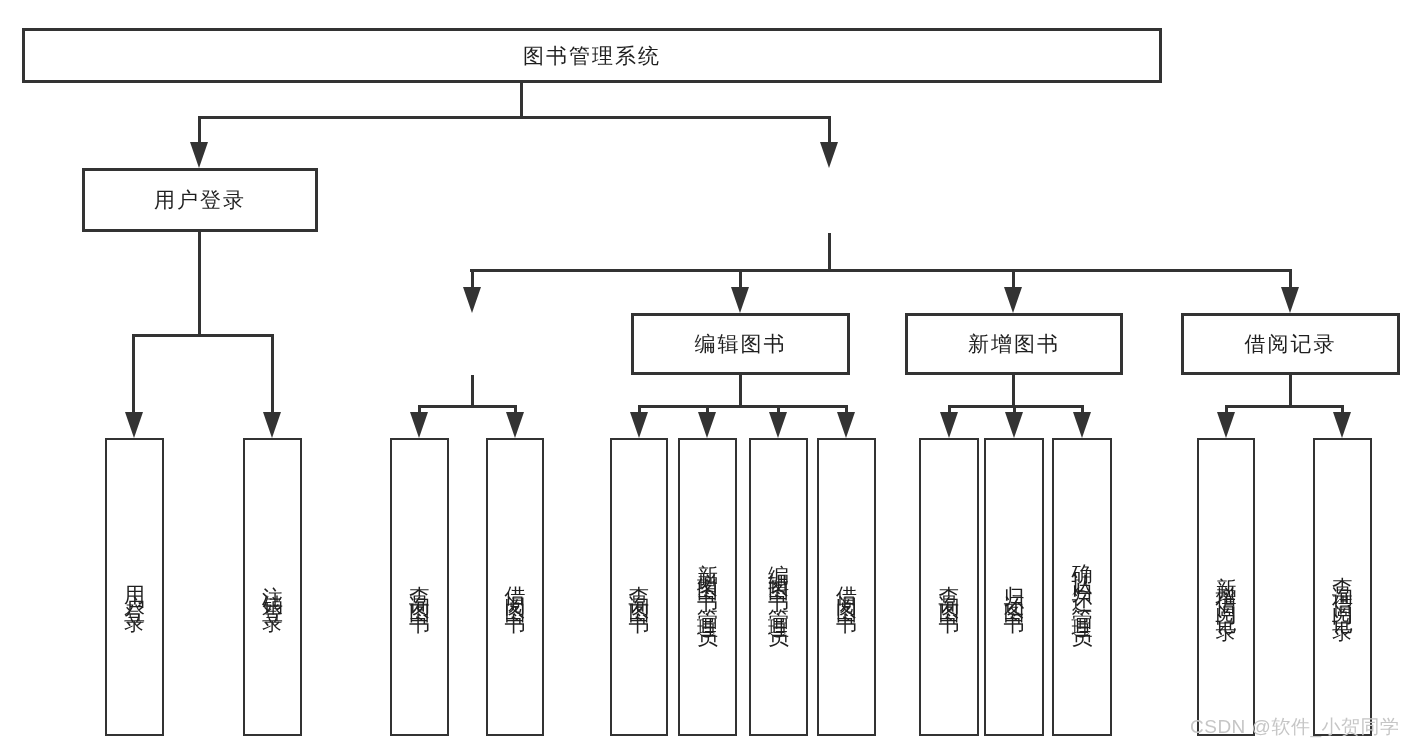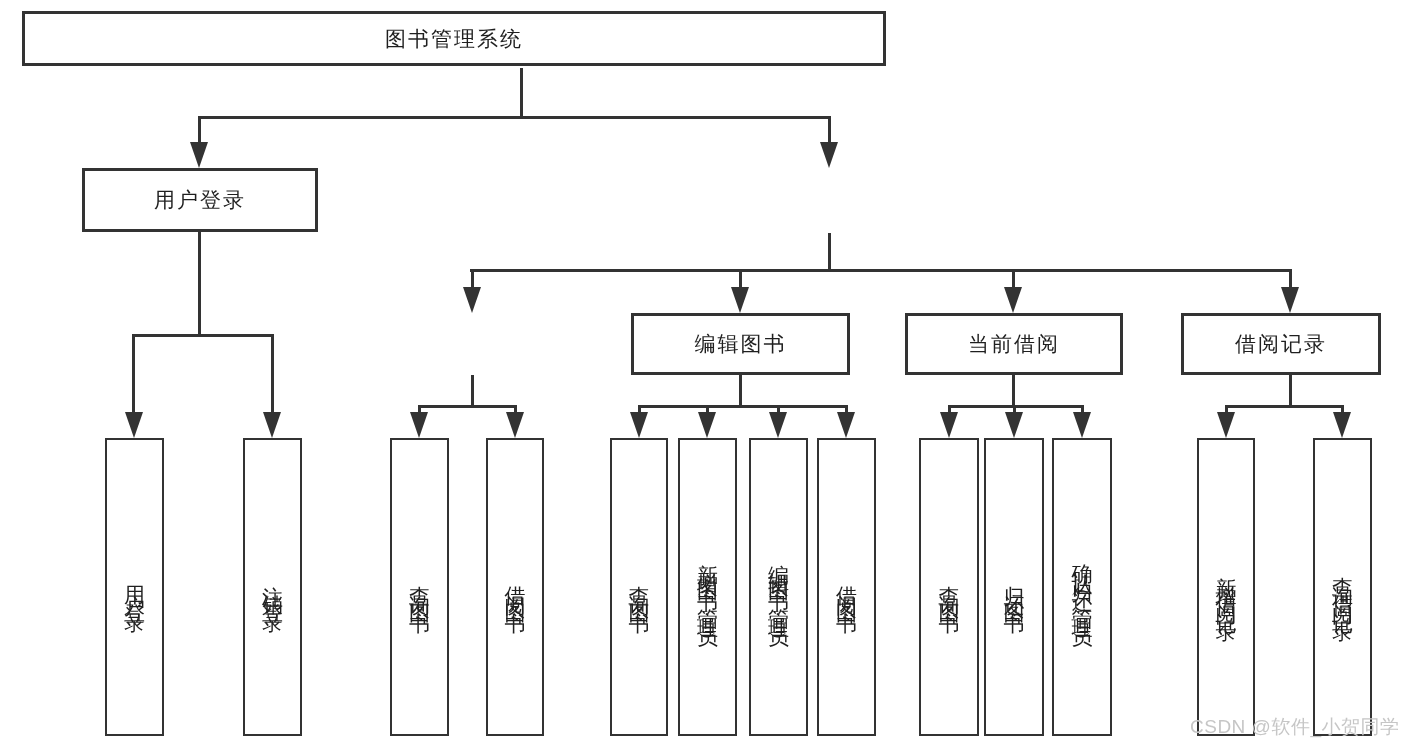--- a/index.html
+++ b/index.html
@@ -29,21 +29,21 @@
   .watermark{
     position:absolute;left:1190px;top:714px;z-index:3;
     font-size:19px;letter-spacing:0.5px;color:#c6c6c6;white-space:nowrap;
   }
 </style>
 </head>
 <body>
 
 <div class="stage">
 
-  <div class="node" style="left:22px;top:11px;width:864px;height:55px;">图书管理系统</div>
+  <div class="node" style="left:22px;top:28px;width:1140px;height:55px;">图书管理系统</div>
 
   <div class="vline" style="left:520px;top:68px;height:51px;"></div>
   <div class="hline" style="left:198px;top:116px;width:633px;"></div>
   <div class="vline" style="left:198px;top:116px;height:28px;"></div>
   <div class="arrow" style="left:190px;top:142px;"></div>
   <div class="vline" style="left:828px;top:116px;height:28px;"></div>
   <div class="arrow" style="left:820px;top:142px;"></div>
 
   <div class="node" style="left:82px;top:168px;width:236px;height:64px;">用户登录</div>
 
@@ -59,22 +59,22 @@
   <div class="vline" style="left:471px;top:269px;height:20px;"></div>
   <div class="arrow" style="left:463px;top:287px;"></div>
   <div class="vline" style="left:739px;top:269px;height:20px;"></div>
   <div class="arrow" style="left:731px;top:287px;"></div>
   <div class="vline" style="left:1012px;top:269px;height:20px;"></div>
   <div class="arrow" style="left:1004px;top:287px;"></div>
   <div class="vline" style="left:1289px;top:269px;height:20px;"></div>
   <div class="arrow" style="left:1281px;top:287px;"></div>
 
   <div class="node" style="left:631px;top:313px;width:219px;height:62px;">编辑图书</div>
-  <div class="node" style="left:905px;top:313px;width:218px;height:62px;">当前借阅</div>
-  <div class="node" style="left:1181px;top:313px;width:200px;height:62px;">借阅记录</div>
+  <div class="node" style="left:905px;top:313px;width:218px;height:62px;">新增图书</div>
+  <div class="node" style="left:1181px;top:313px;width:219px;height:62px;">借阅记录</div>
 
   <div class="vline" style="left:471px;top:375px;height:32px;"></div>
   <div class="hline" style="left:418px;top:405px;width:99px;"></div>
   <div class="vline" style="left:418px;top:405px;height:10px;"></div>
   <div class="arrow" style="left:410px;top:412px;"></div>
   <div class="vline" style="left:514px;top:405px;height:10px;"></div>
   <div class="arrow" style="left:506px;top:412px;"></div>
 
   <div class="vline" style="left:739px;top:375px;height:32px;"></div>
   <div class="hline" style="left:638px;top:405px;width:210px;"></div>

